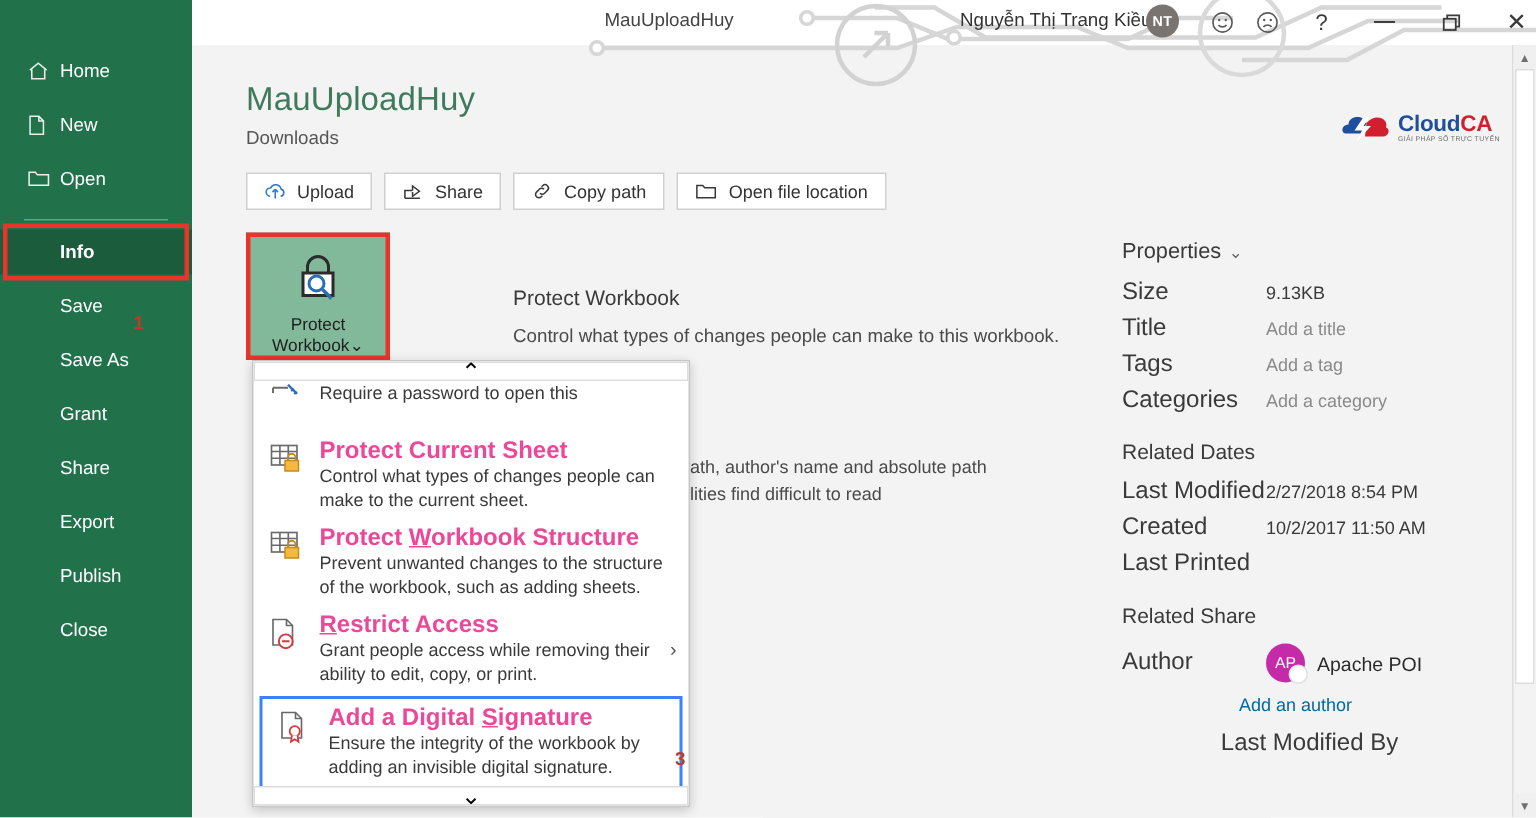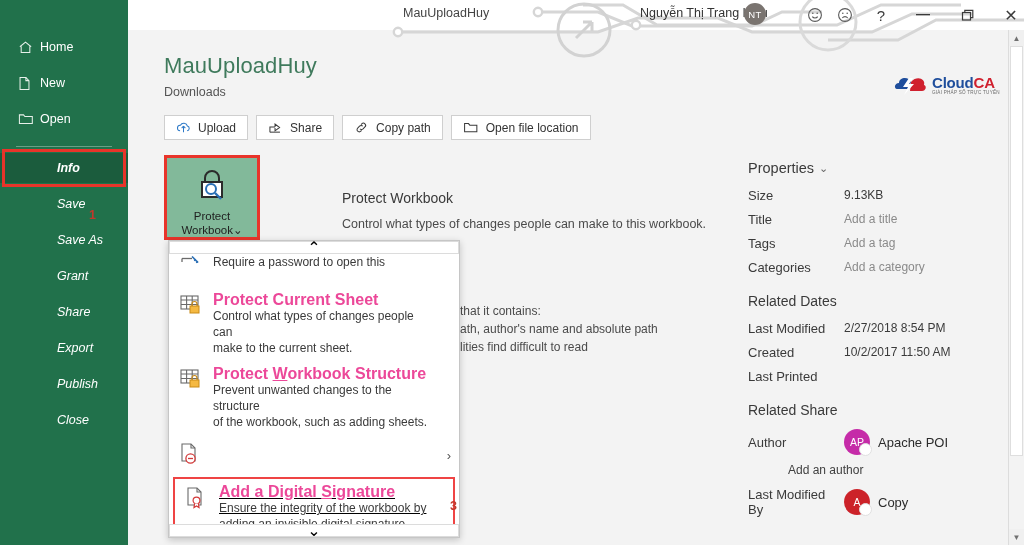--- a/index.html
+++ b/index.html
@@ -19,25 +19,26 @@
   .tb-deco { position: absolute; left: 0; top: 0; width: 896px; height: 60px; overflow: hidden; pointer-events: none; }
   .tb-doc {
     position: absolute; left: 275px; top: 6px;
     font-size: 12.5px; color: #444; white-space: nowrap;
   }
   .tb-user {
     position: absolute; left: 512px; top: 6px;
     font-size: 12.5px; color: #333; white-space: nowrap;
   }
   .tb-avatar {
-    position: absolute; left: 616px; top: 3px;
+    position: absolute; left: 636px; top: 3px;
     width: 22px; height: 22px; border-radius: 50%;
     background: #7a7470; color: #fff; font-size: 9.5px;
     display: flex; align-items: center; justify-content: center;
     letter-spacing: .3px;
+    font-weight: bold;
   }
   .tb-icon {
     position: absolute; top: 0; height: 30px; width: 30px;
     display: flex; align-items: center; justify-content: center;
     color: #5a5a5a;
   }
   .tb-icon.happy  { left: 672px; }
   .tb-icon.sad    { left: 702px; }
   .tb-icon.help   { left: 738px; font-size: 15px; color: #3b3b3b; }
   .tb-icon.min    { left: 780px; }
@@ -48,21 +49,21 @@
   .sidebar {
     position: absolute; left: 0; top: 0; width: 128px; height: 545px;
     background: #21714b; z-index: 20;
   }
   .sb-item {
     position: relative; height: 30px; display: flex; align-items: center;
     color: #ffffff; font-size: 12.5px; padding-left: 18px; margin-top: 6px;
     cursor: pointer;
   }
   .sb-item .sb-ico { width: 22px; display: flex; align-items: center; color: #e7f0ea; }
-  .sb-item.icoless { padding-left: 57px; font-style: italic; }
+  .sb-item.icoless { padding-left: 40px; }
   .sb-item.active {
     background: #1b5c3d; font-weight: 600;
   }
   .sb-sep {
     height: 1px; background: rgba(255,255,255,.33);
     margin: 12px 16px 6px 16px;
   }
   .sb-top-pad { height: 26px; }
 
   
@@ -124,68 +125,68 @@
     background: #ffffff; border: 1px solid #c6c6c6; z-index: 40;
     box-shadow: 0 2px 7px rgba(0,0,0,.2);
     overflow: hidden;
   }
   .dd-scroll-btn {
     height: 13px; width: 100%; background: #ffffff; border: 1px solid #dcdcdc;
     display: flex; align-items: center; justify-content: center; cursor: pointer;
   }
   .dd-body { position: relative; height: 270px; overflow: hidden; }
   .dd-item {
-    position: relative; display: flex; padding: 5px 24px 5px 10px; cursor: pointer;
+    position: relative; display: flex; padding: 5px 8px 5px 10px; cursor: pointer;
   }
   .dd-ico { flex: 0 0 34px; padding-top: 2px; }
   .dd-txt { flex: 1 1 auto; }
   .dd-title {
     font-size: 16px; color: #ec4899; font-weight: 700; line-height: 16px;
   }
   .dd-title u { text-decoration: underline; }
   .dd-sub {
     font-size: 12px; color: #3a3a3a; line-height: 16px;
   }
   .dd-chev {
     position: absolute; right: 8px; top: 50%; transform: translateY(-50%);
     color: #555; font-size: 13px;
   }
   .dd-item.boxed {
-    border: 2px solid #ef4444; margin: 2px 4px; text-decoration: underline;
+    border: 2px solid #3b82f6; margin: 2px 4px;
   }
   .dd-partial { padding-top: 0; }
 
   
   .props { position: absolute; left: 620px; top: 130px; width: 250px; }
   .props-hdr {
     font-size: 14.5px; color: #3a3a3a; margin-bottom: 9px;
     display: flex; align-items: center; gap: 5px;
   }
   .prow {
     display: flex; align-items: center; height: 20px; margin-bottom: 4px;
   }
-  .pkey { flex: 0 0 96px; font-size: 13px; color: #3a3a3a; }
+  .pkey { flex: 0 0 96px; font-size: 16px; color: #3a3a3a; }
   .pval { flex: 1 1 auto; font-size: 12px; color: #3a3a3a; }
   .pval.ph { color: #8a8a8a; }
   .sec-hdr {
     font-size: 14px; color: #3a3a3a; margin: 16px 0 9px 0;
   }
   .person { display: flex; align-items: center; gap: 8px; }
   .av {
     position: relative; width: 26px; height: 26px; border-radius: 50%;
     color: #fff; font-size: 10.5px;
     display: flex; align-items: center; justify-content: center;
   }
   .av::after {
     content: ''; position: absolute; right: -2px; bottom: -1px;
     width: 11px; height: 11px; border-radius: 50%;
     background: #ffffff; border: 1px solid #e0e0e0;
   }
   .pname { font-size: 13px; color: #2b2b2b; }
-  .addlink { font-size: 12px; color: #404040; margin: 6px 0 0 40px; }
+  .addlink { font-size: 12px; color: #0369a1; margin: 6px 0 0 78px; }
 
   
   .vscroll {
     position: absolute; right: 0; top: 30px; width: 16px; height: 515px;
     background: #f3f3f3; border-left: 1px solid #dcdcdc; z-index: 25;
   }
   .vs-arrow {
     height: 16px; display: flex; align-items: center; justify-content: center;
     color: #707070; font-size: 8px; background: #f0f0f0; cursor: pointer;
   }
@@ -397,21 +398,20 @@
           <span>Protect</span><br>
           <span>Workbook</span><span>⌄</span>
         </div>
       </div>
       <div class="pw-head">Protect Workbook</div>
       <div class="pw-desc">Control what types of changes people can make to this workbook.</div>
       <div class="anno-num" style="left:108px;top:83px;">2</div>
     </div>
 
     <div class="inspect-text">
-      <div>that it contains:</div>
       <div>ath, author's name and absolute path</div>
       <div>lities find difficult to read</div>
     </div>
 
     <div class="props">
       <div class="props-hdr">
         <span>Properties</span>
         <span style="font-size:11px;color:#666;">⌄</span>
       </div>
 
@@ -451,21 +451,21 @@
 
       <div class="prow" style="height:30px;">
         <div class="pkey">Author</div>
         <div class="person">
           <span class="av" style="background:#c52ba8;">AP</span>
           <span class="pname">Apache POI</span>
         </div>
       </div>
       <div class="addlink">Add an author</div>
 
-      <div class="prow" style="height:30px;margin-top:10px;">
+      <div class="prow" style="height:30px;margin-top:10px;flex-direction:column;">
         <div class="pkey">Last Modified By</div>
         <div class="person">
           <span class="av" style="background:#cc2229;">A</span>
           <span class="pname">Copy</span>
         </div>
       </div>
     </div>
   </div>
 
   <div class="dd">
@@ -529,20 +529,27 @@
 
       <div class="dd-item">
         <div class="dd-ico">
           <svg width="26" height="24" viewBox="0 0 26 24" fill="none">
             <path d="M3 2h9l4 4v13H3z" stroke="#6a6a6a" stroke-width="1.1"></path>
             <path d="M12 2v4h4" stroke="#6a6a6a" stroke-width="1.1"></path>
             <circle cx="11.5" cy="16.5" r="4.6" fill="#ffffff" stroke="#d33a3a" stroke-width="1.3"></circle>
             <path d="M9 16.5h5" stroke="#d33a3a" stroke-width="1.3"></path>
           </svg>
         </div>
+        <div class="dd-txt">
+          <div class="dd-title">
+            <span></span><u>R</u><span>estrict Access</span>
+          </div>
+          <div class="dd-sub">Grant people access while removing their</div>
+          <div class="dd-sub">ability to edit, copy, or print.</div>
+        </div>
         <div class="dd-chev">›</div>
       </div>
 
       <div class="dd-item boxed">
         <div class="dd-ico">
           <svg width="26" height="24" viewBox="0 0 26 24" fill="none">
             <path d="M3 2h9l4 4v13H3z" stroke="#6a6a6a" stroke-width="1.1"></path>
             <path d="M12 2v4h4" stroke="#6a6a6a" stroke-width="1.1"></path>
             <circle cx="11.5" cy="14.5" r="3.4" fill="#ffffff" stroke="#d33a3a" stroke-width="1.2"></circle>
             <path d="M9.6 17.4 9 21.5l2.5-1.6 2.5 1.6-.6-4.1" fill="#ffffff" stroke="#d33a3a" stroke-width="1.2"></path>

